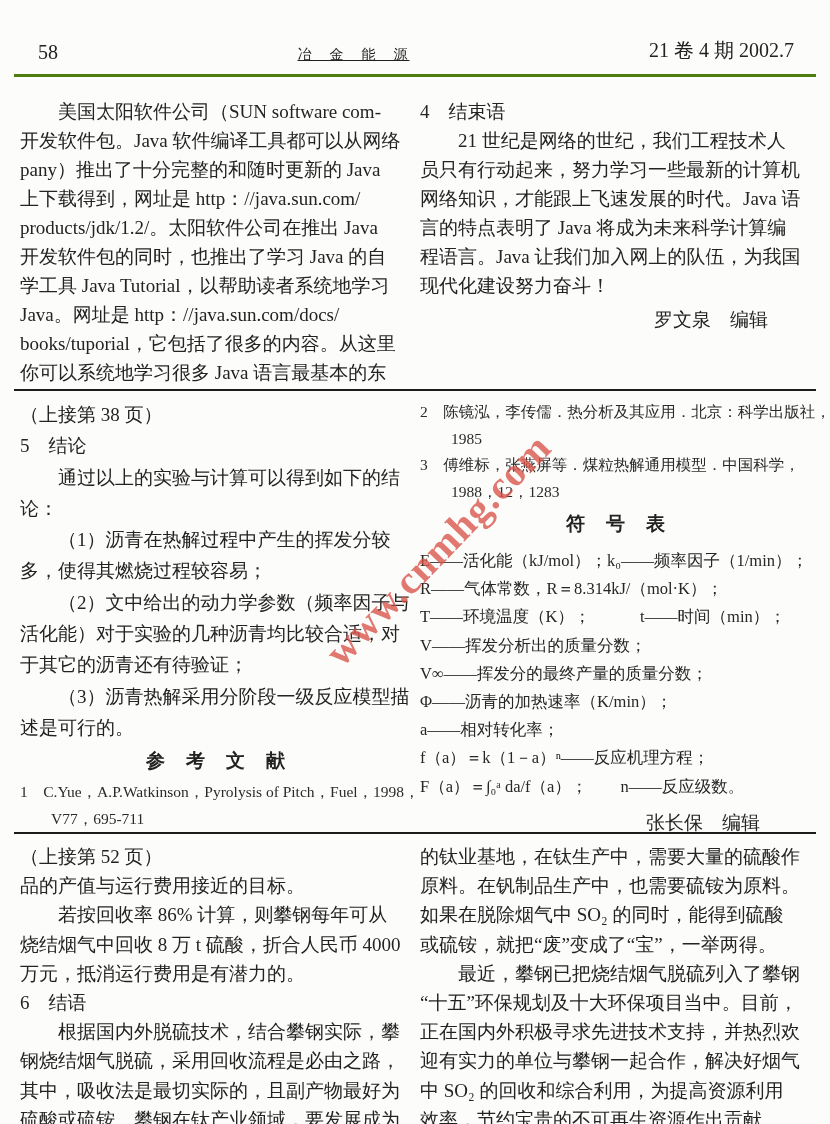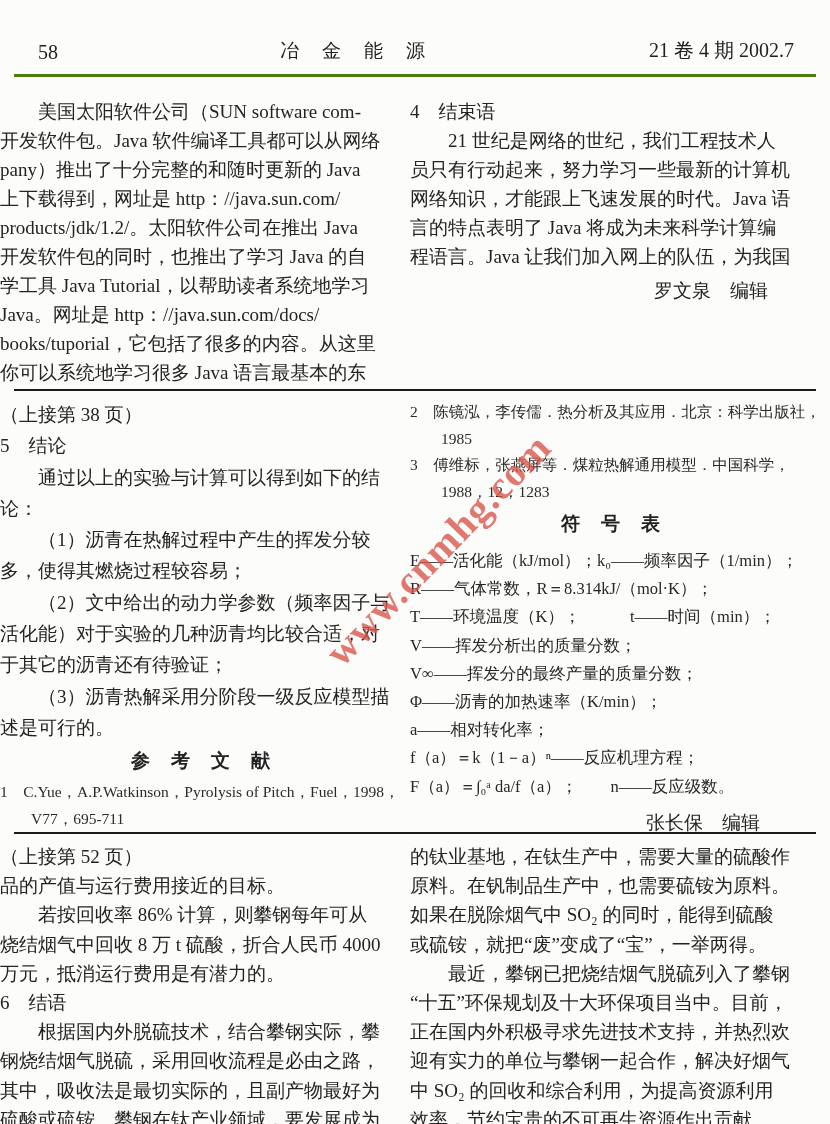--- a/index.html
+++ b/index.html
@@ -19,24 +19,24 @@
   .header {
     height:77px;
     margin:0 14px;
     border-bottom:3px solid #4d7c0f;
     display:flex;
     align-items:flex-end;
     justify-content:space-between;
     padding:0 22px 10px 24px;
   }
   .page-number { font-size:20px; }
-  .journal-title { font-size:19px; letter-spacing:2px; }
+  .journal-title { font-size:14px; letter-spacing:2px;text-decoration:underline; }
   .issue-info { font-size:20px; }
   
-  .section { display:flex; gap:8px; padding-right:18px;border-radius:14px; }
+  .section { display:flex; gap:8px; padding-left:20px; padding-right:18px;border-radius:14px; }
   .col { flex:1 1 0; min-width:0; }
   .line { font-size:19px; line-height:29px; white-space:nowrap; color:#232323; }
   
   .s1 { height:312px; padding-top:20px; }
   
   .s2 { height:441px; padding-top:8px; }
   .s2 .line { line-height:31.3px; }
   .ref-heading {
     text-align:center; font-weight:bold; font-size:19px;
     line-height:26px; margin:5px 0 5px; letter-spacing:1px;
@@ -101,20 +101,21 @@
         <div class="line">你可以系统地学习很多 Java 语言最基本的东</div>
       </div>
     <div class="col">
       <div>
           <div class="line">4　结束语</div>
           <div class="line">　　21 世纪是网络的世纪，我们工程技术人</div>
           <div class="line">员只有行动起来，努力学习一些最新的计算机</div>
           <div class="line">网络知识，才能跟上飞速发展的时代。Java 语</div>
           <div class="line">言的特点表明了 Java 将成为未来科学计算编</div>
           <div class="line">程语言。Java 让我们加入网上的队伍，为我国</div>
+          <div class="line">现代化建设努力奋斗！</div>
         </div>
       <div class="editor-line">罗文泉　编辑</div>
     </div>
   </div>
 
   <div class="divider"></div>
 
   <div class="section s2">
     <div class="col">
       <div class="line">（上接第 38 页）</div>

